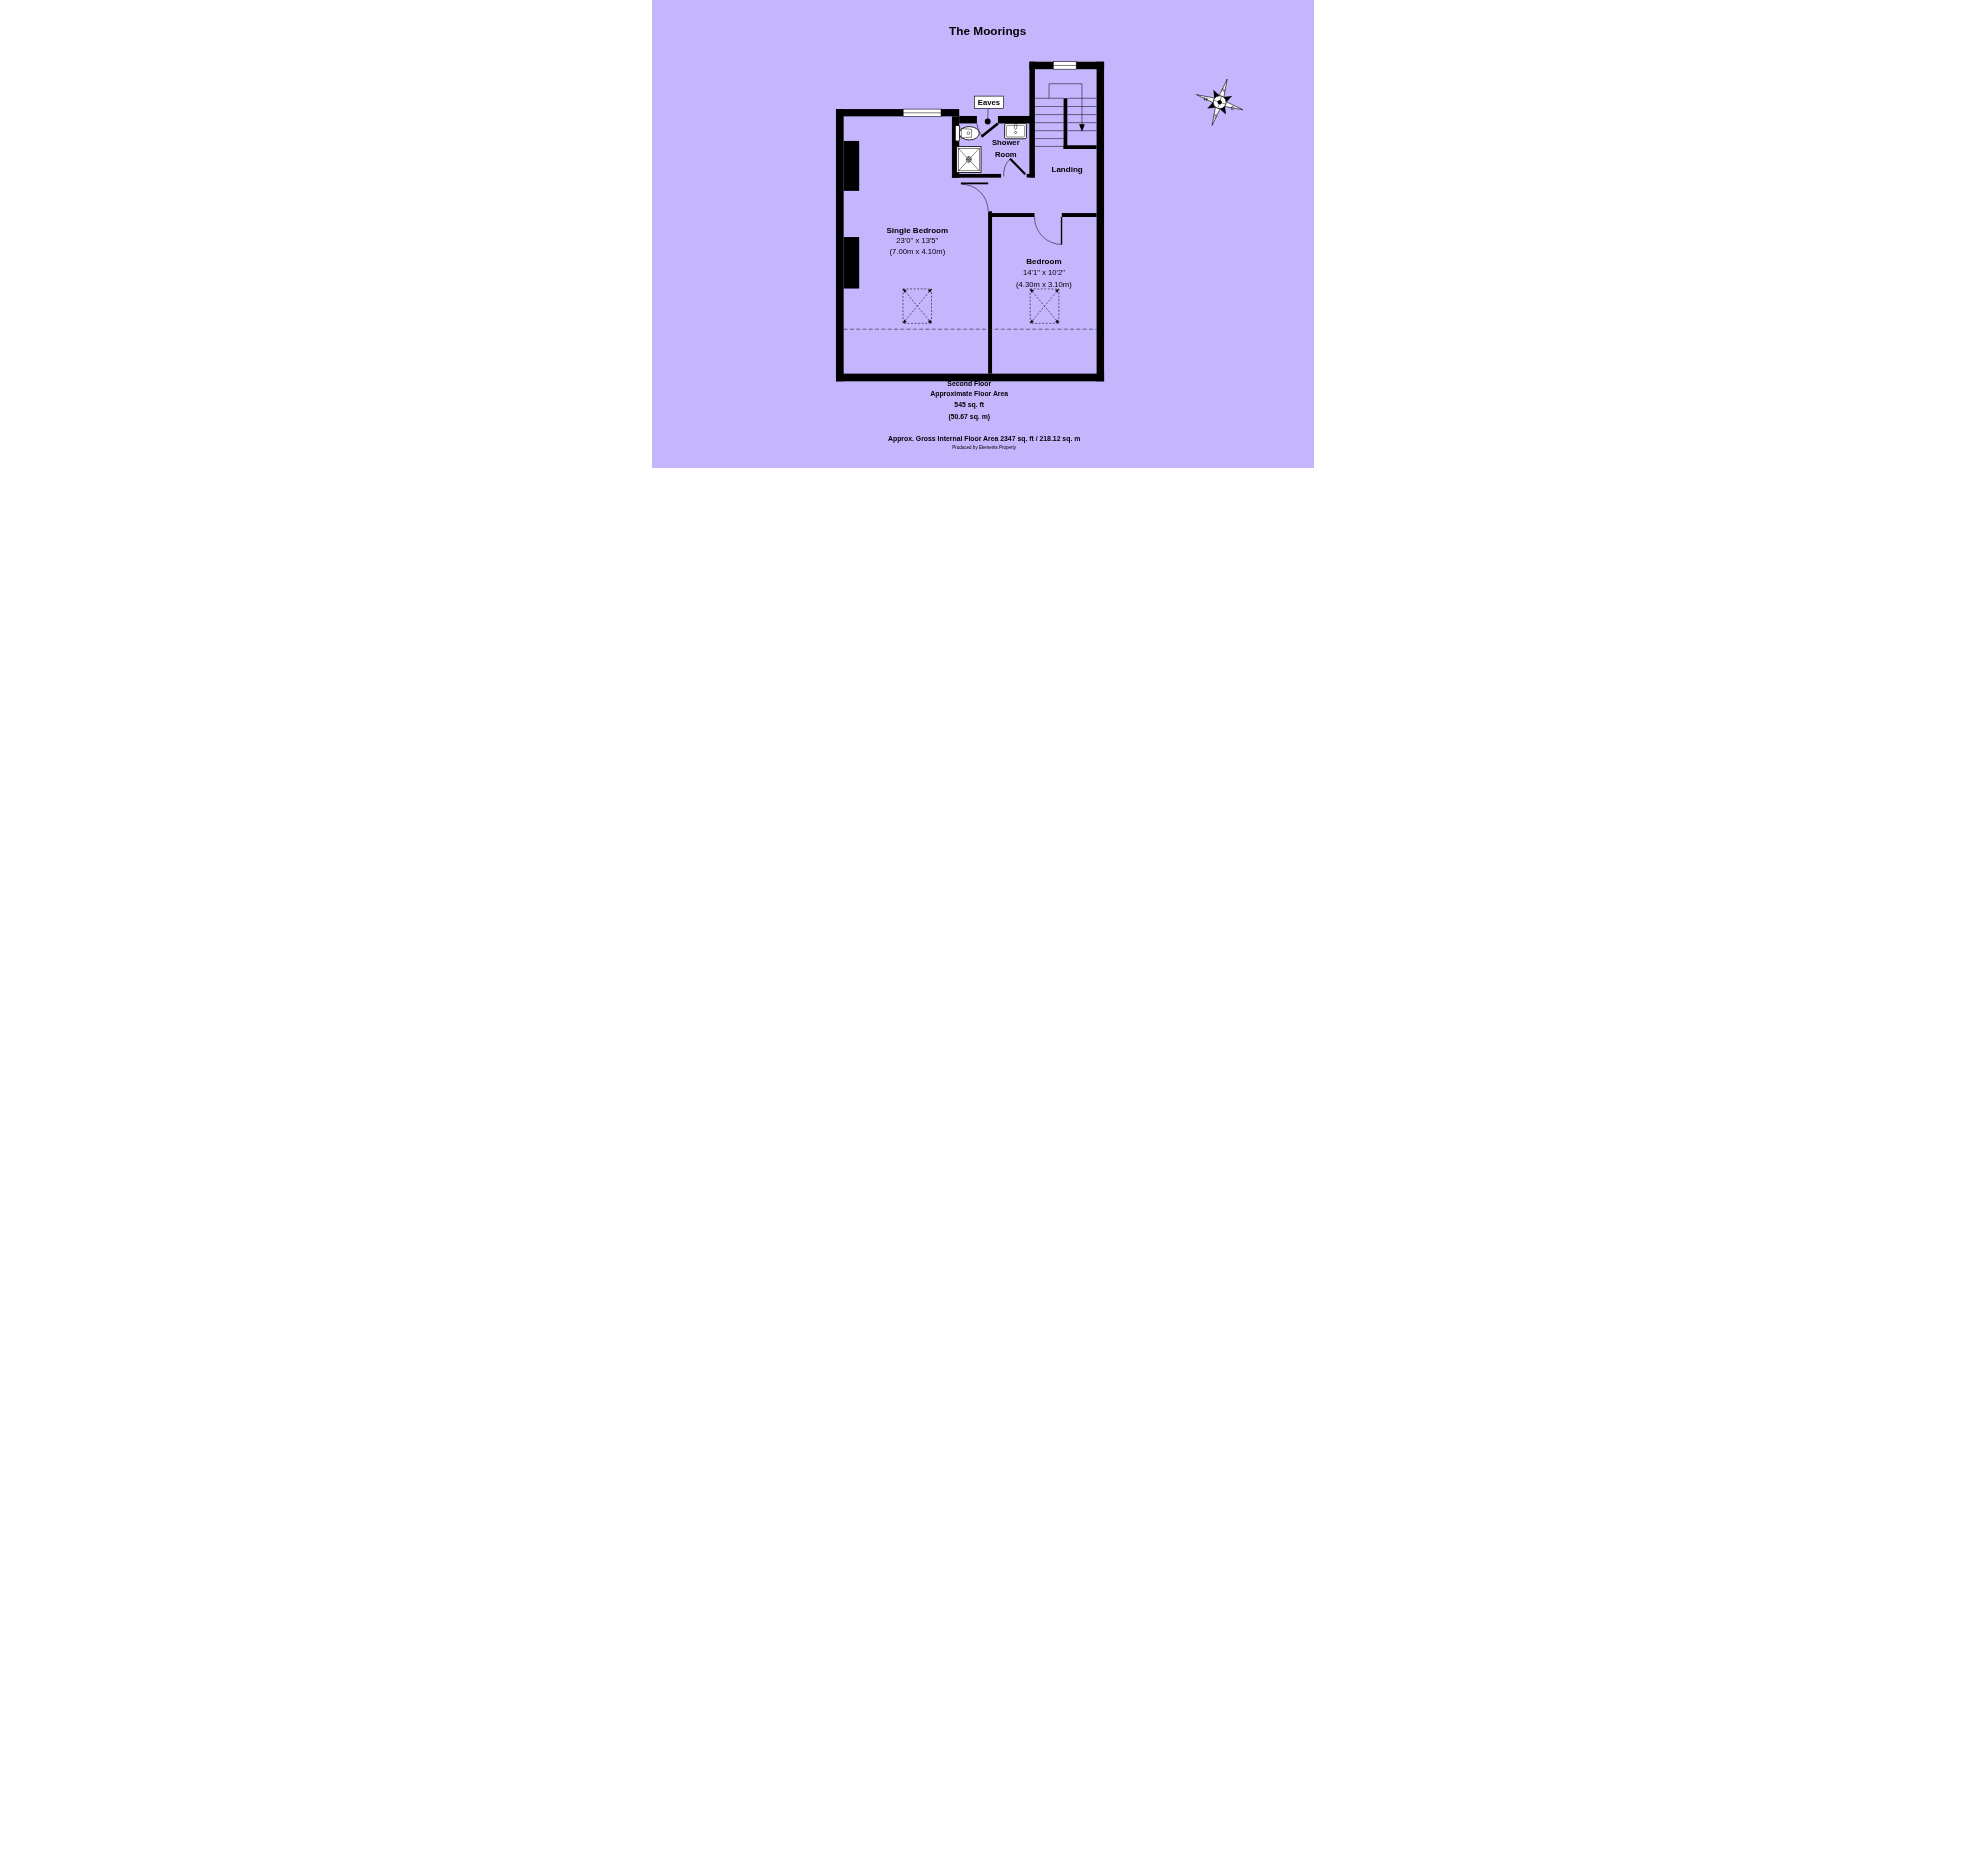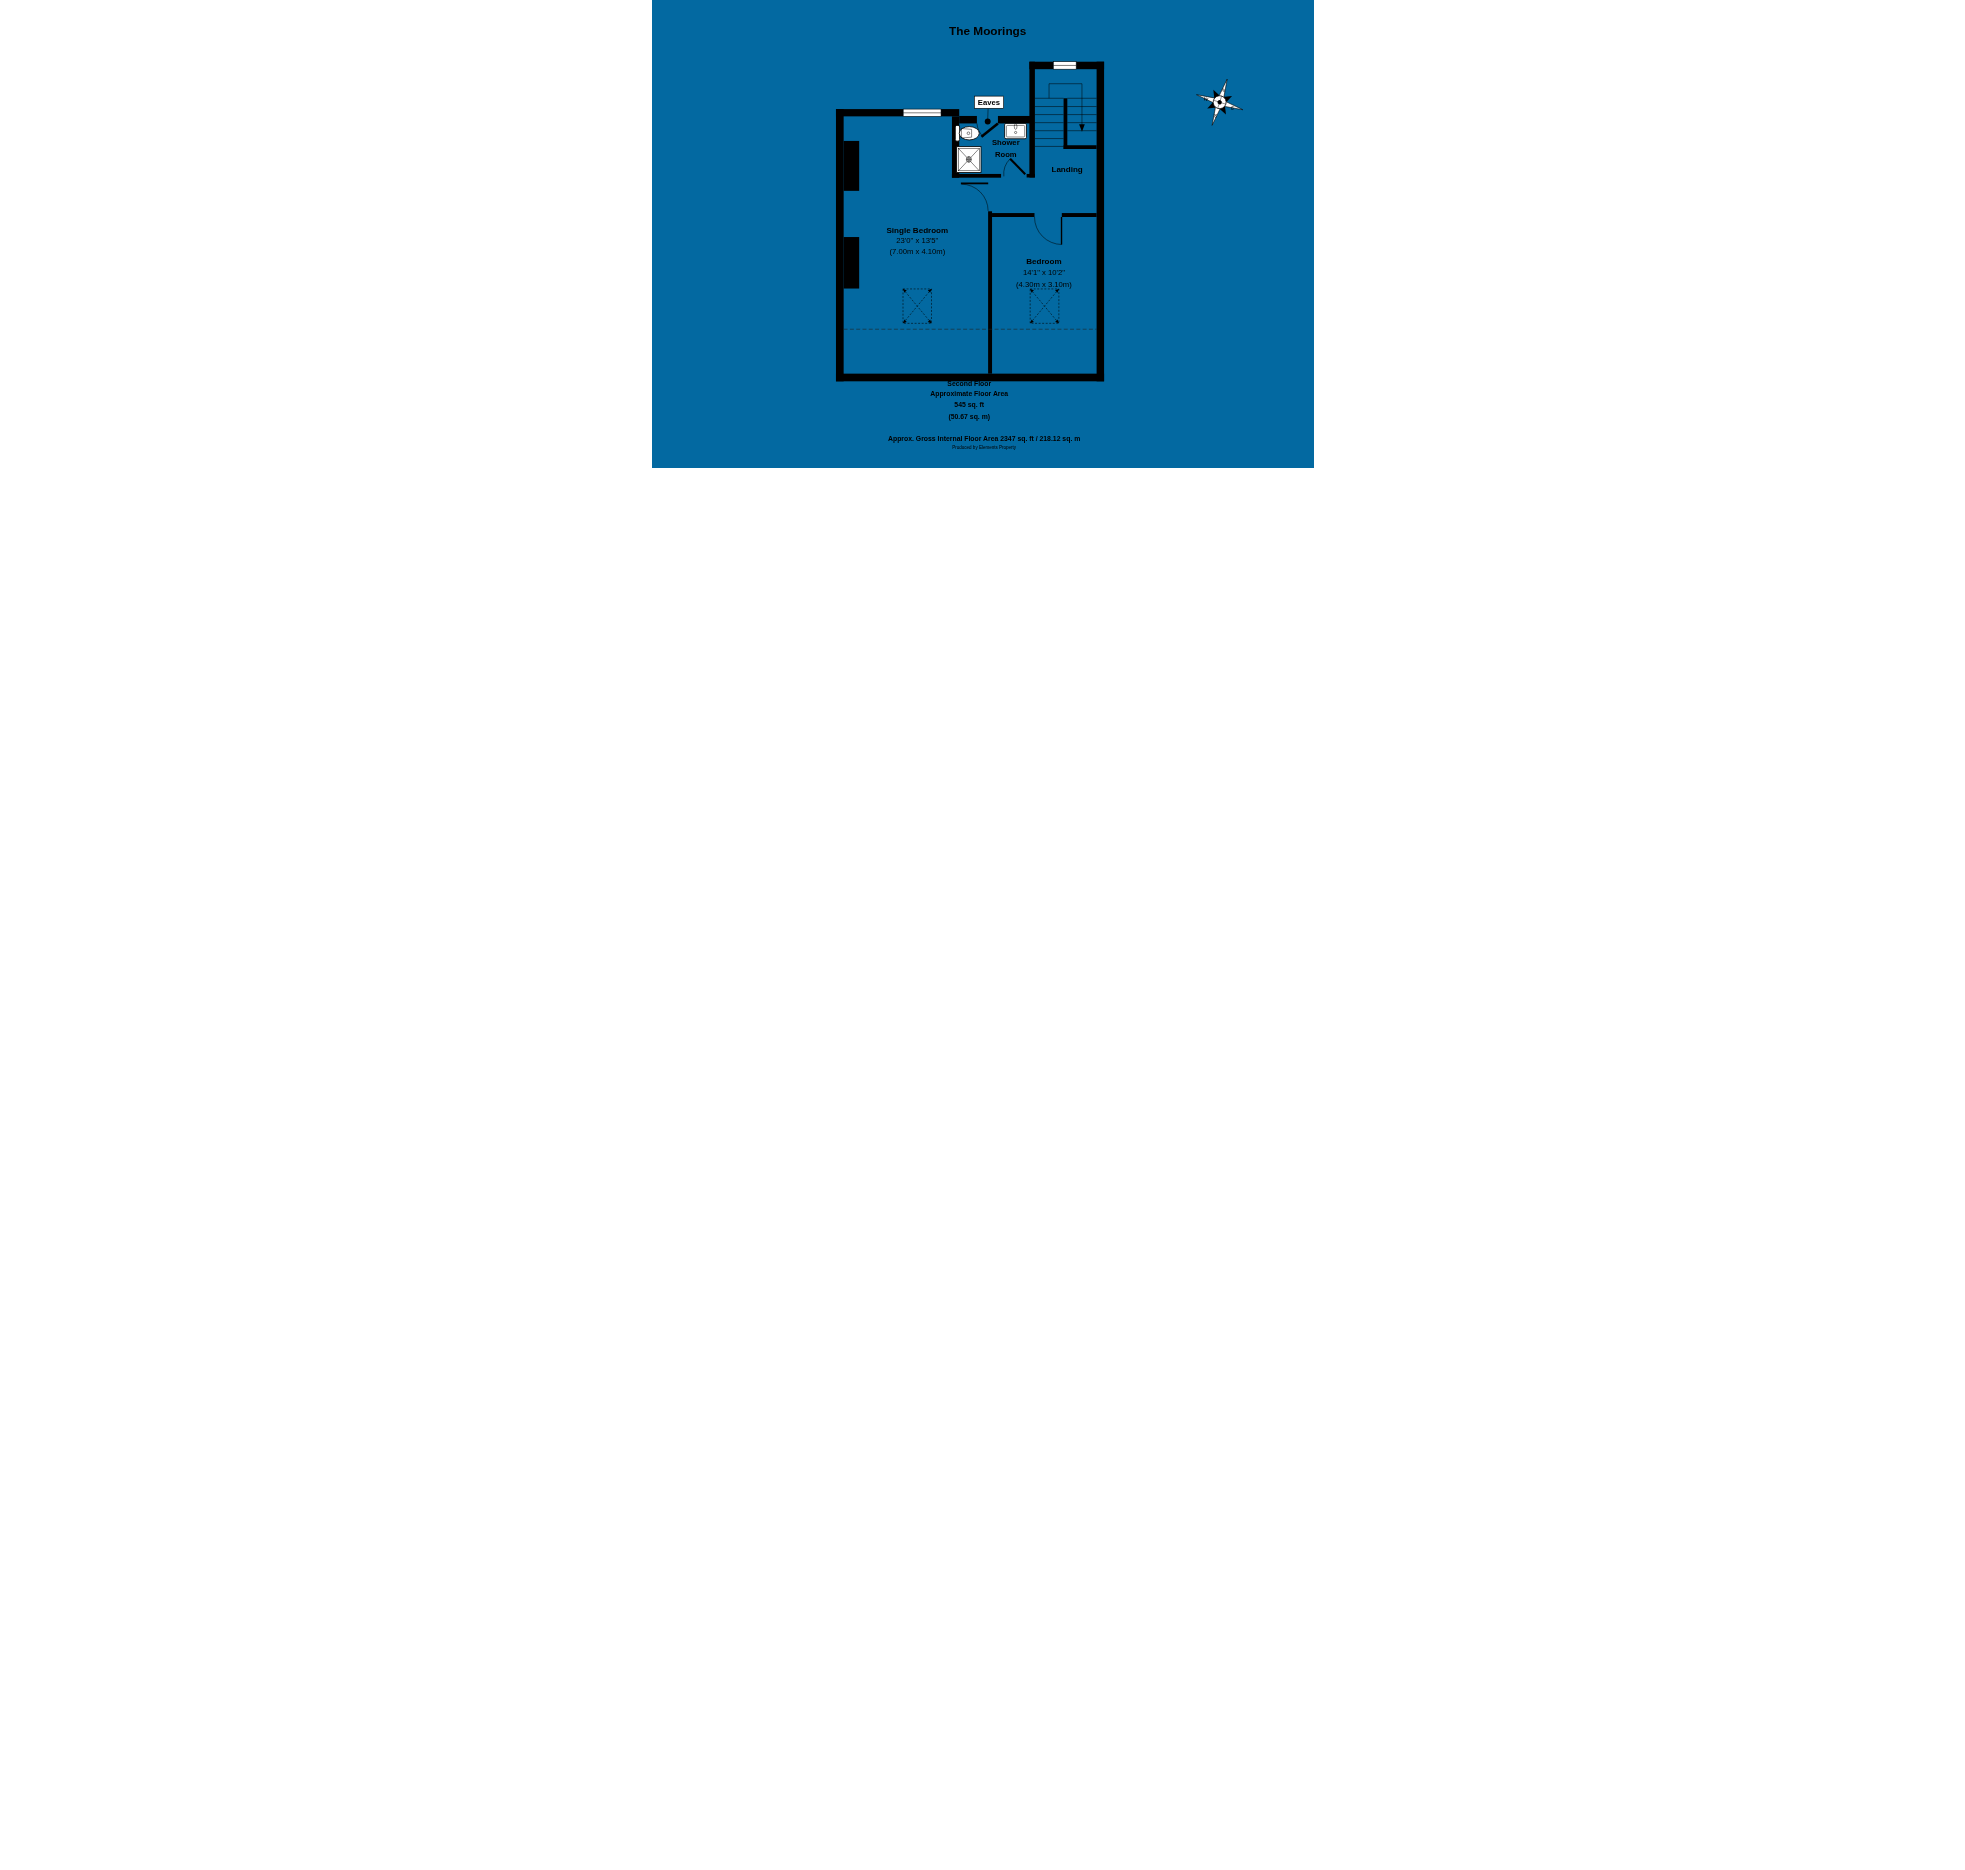--- a/index.html
+++ b/index.html
@@ -2,21 +2,21 @@
 <html style="font-size:6.3px"><head>
 <meta charset="utf-8">
 <style>
   html,body{margin:0;padding:0;background:#ffffff;}
   .page{
     width:100%;
     max-width:662px;
     aspect-ratio:1684/1190;
     margin:0 auto;
     position:relative;
-    background:#0369a1;
+    background:#c4b5fd;
     font-family:"Liberation Sans", sans-serif;
   }
   svg{position:absolute;inset:0;width:100%;height:100%;}
   text{fill:#000000;font-family:"Liberation Sans", sans-serif;}
   .t-title{font-size:30px;font-weight:bold;}
   .t-room{font-size:20.5px;font-weight:bold;}
   .t-dim{font-size:19.5px;font-weight:400;}
   .t-label{font-size:19.5px;font-weight:bold;}
   .t-footer{font-size:17.5px;font-weight:bold;}
   .t-gross{font-size:17.5px;font-weight:bold;}

